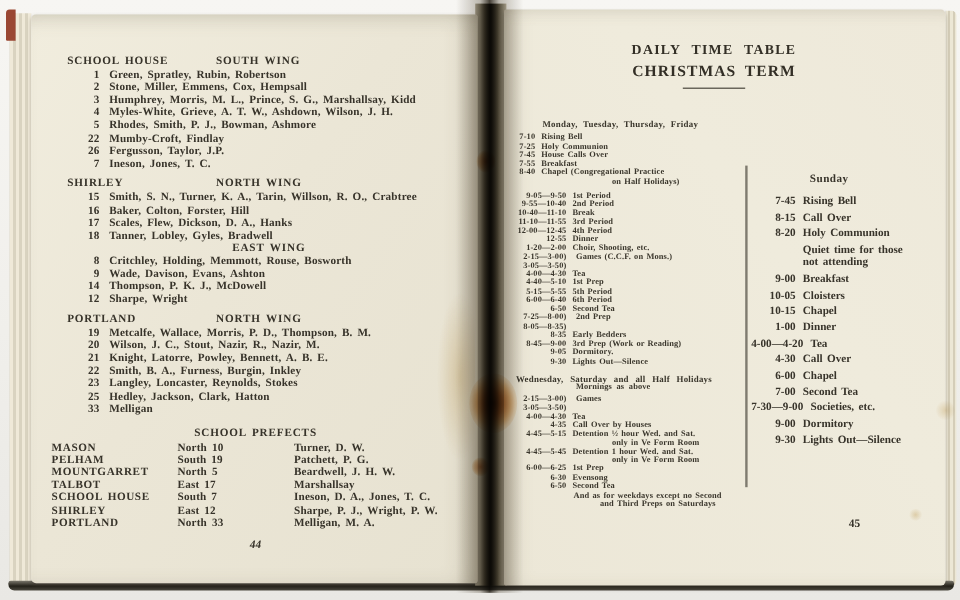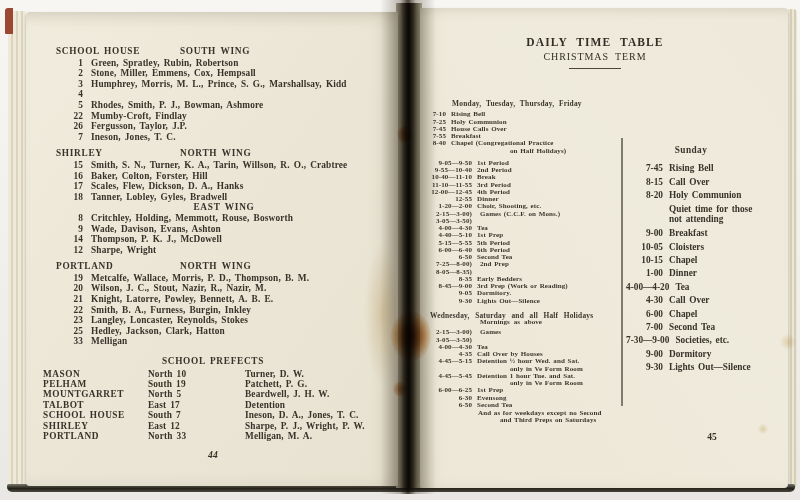--- a/index.html
+++ b/index.html
@@ -73,21 +73,21 @@
   .pref-title{width:340px;text-align:center;letter-spacing:.7px;margin-bottom:2px;}
   .prefrow{display:flex;line-height:10.4px;}
   .ph{min-width:105px;letter-spacing:.5px;}
   .pr{min-width:97px;}
   .pn{white-space:nowrap;}
   .pageno{width:340px;text-align:center;margin-top:9px;font-size:9.5px;font-style:italic;}
 
   
   .rp-head{position:absolute;left:0;top:28px;width:350px;text-align:center;color:#332f26;}
   .rp-title{font-size:11.5px;font-weight:700;letter-spacing:1.1px;word-spacing:5px;}
-  .rp-sub{font-size:10px;font-weight:400;letter-spacing:.9px;word-spacing:3px;margin-top:3px;}
+  .rp-sub{font-size:13px;font-weight:700;letter-spacing:.9px;word-spacing:3px;margin-top:3px;}
   .rp-rule{width:52px;height:1.2px;background:#4a463c;margin:6px auto 0;}
 
   .weekday{position:absolute;left:6px;top:92px;width:198px;
     font-size:7px;line-height:7.25px;font-weight:700;color:#3a362c;
     letter-spacing:.1px;word-spacing:.8px;}
   .wd-heading{padding-left:26px;font-size:7.4px;letter-spacing:.25px;word-spacing:2.5px;margin-bottom:4px;}
   .tblock{margin-bottom:5px;}
   .trow{display:flex;}
   .time{min-width:46px;flex-shrink:0;text-align:right;white-space:nowrap;}
   .tblock-first .time{min-width:20px;}
@@ -135,20 +135,21 @@
           <div class="row">
             <span class="num">2</span>
             <span class="names">Stone, Miller, Emmens, Cox, Hempsall</span>
           </div>
           <div class="row">
             <span class="num">3</span>
             <span class="names">Humphrey, Morris, M. L., Prince, S. G., Marshallsay, Kidd</span>
           </div>
           <div class="row">
             <span class="num">4</span>
+            <span class="names">Myles-White, Grieve, A. T. W., Ashdown, Wilson, J. H.</span>
           </div>
           <div class="row">
             <span class="num">5</span>
             <span class="names">Rhodes, Smith, P. J., Bowman, Ashmore</span>
           </div>
           <div class="row">
             <span class="num">22</span>
             <span class="names">Mumby-Croft, Findlay</span>
           </div>
           <div class="row">
@@ -237,21 +238,21 @@
               <span class="pn">Patchett, P. G.</span>
             </div>
             <div class="prefrow">
               <span class="ph">MOUNTGARRET</span>
               <span class="pr">North 5</span>
               <span class="pn">Beardwell, J. H. W.</span>
             </div>
             <div class="prefrow">
               <span class="ph">TALBOT</span>
               <span class="pr">East 17</span>
-              <span class="pn">Detention</span>
+              <span class="pn">Marshallsay</span>
             </div>
             <div class="prefrow">
               <span class="ph">SCHOOL HOUSE</span>
               <span class="pr">South 7</span>
               <span class="pn">Ineson, D. A., Jones, T. C.</span>
             </div>
             <div class="prefrow">
               <span class="ph">SHIRLEY</span>
               <span class="pr">East 12</span>
               <span class="pn">Sharpe, P. J., Wright, P. W.</span>
@@ -399,21 +400,21 @@
             <span class="time">4-35</span>
             <span class="act">Call Over by Houses</span>
           </div>
           <div class="trow">
             <span class="time">4-45—5-15</span>
             <span class="act">Detention ½ hour Wed. and Sat.</span>
           </div>
           <div class="cont">only in Ve Form Room</div>
           <div class="trow">
             <span class="time">4-45—5-45</span>
-            <span class="act">Detention 1 hour Tue. and Sat.</span>
+            <span class="act">Detention 1 hour Wed. and Sat.</span>
           </div>
           <div class="cont">only in Ve Form Room</div>
           <div class="trow">
             <span class="time">6-00—6-25</span>
             <span class="act">1st Prep</span>
           </div>
           <div class="trow">
             <span class="time">6-30</span>
             <span class="act">Evensong</span>
           </div>

